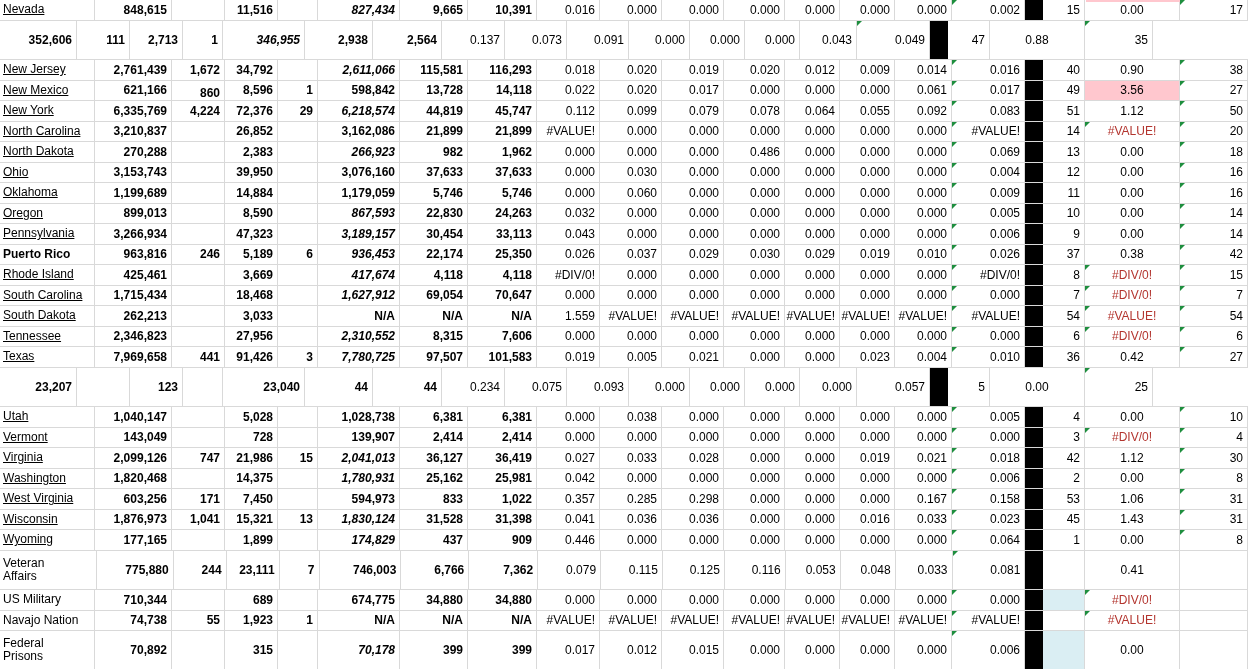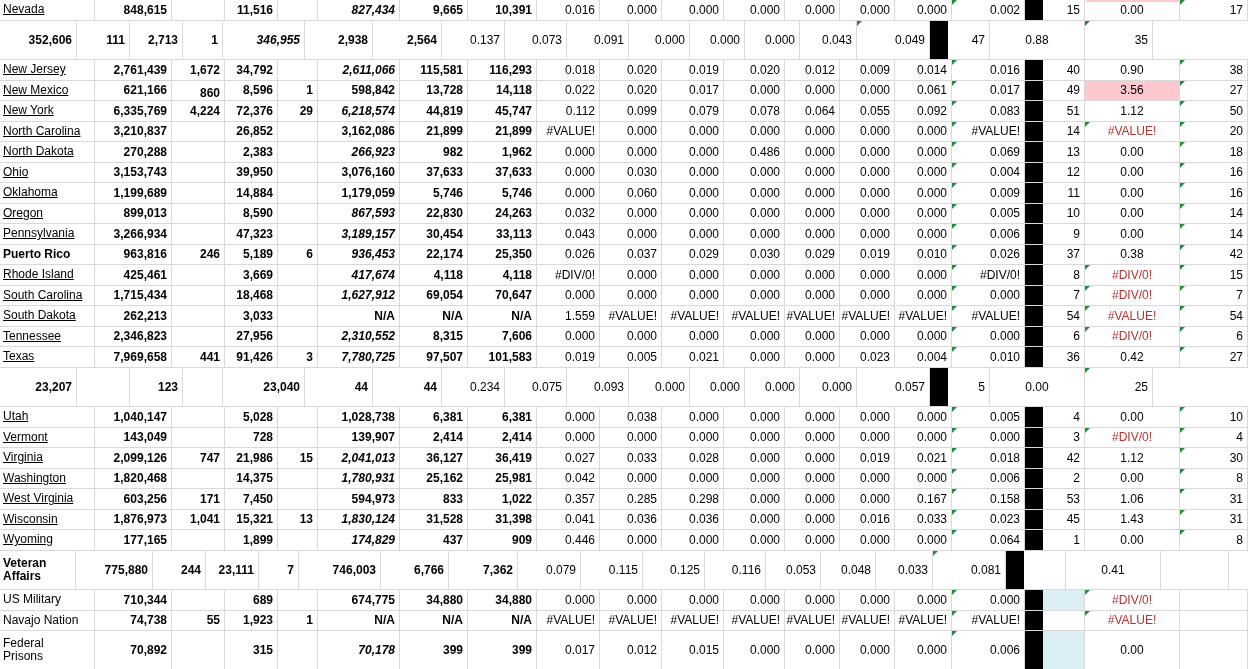--- a/index.html
+++ b/index.html
@@ -1537,21 +1537,21 @@
         </div>
         <div class="cell center" style="width: 95px;">
           <span class="v">0.00</span>
         </div>
         <div class="cell num" style="width: 68px;">
           <span class="tri"></span>
           <span class="v">8</span>
         </div>
       </div>
       <div class="row" style="height: 39.5px;">
-        <div class="cell name plain" style="width: 76px; font-weight: bold;"><span class="v">Veteran
+        <div class="cell name plain" style="width: 97px;"><span class="v">Veteran
 Affairs</span></div>
         <div class="cell num b" style="width: 77px;">
           <span class="v">775,880</span>
         </div>
         <div class="cell num b" style="width: 53px;">
           <span class="v">244</span>
         </div>
         <div class="cell num b" style="width: 53px;">
           <span class="v">23,111</span>
         </div>

